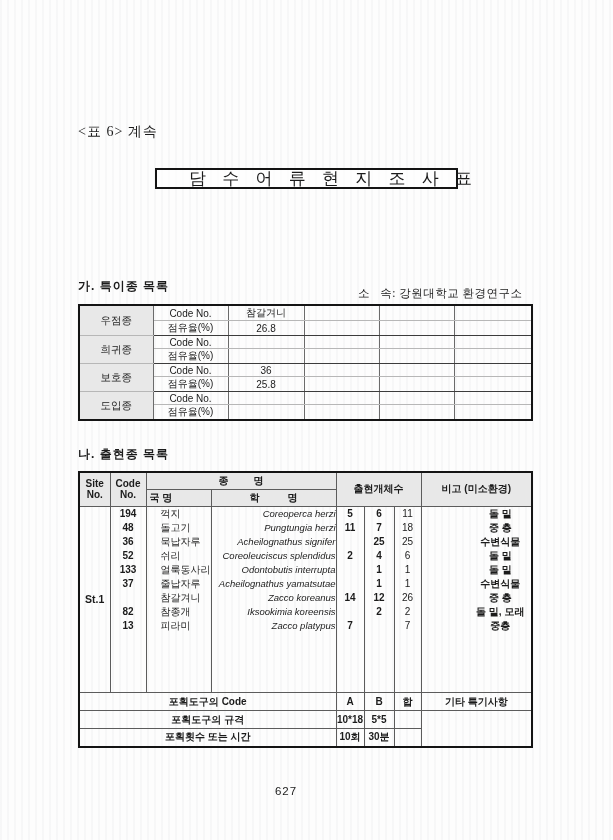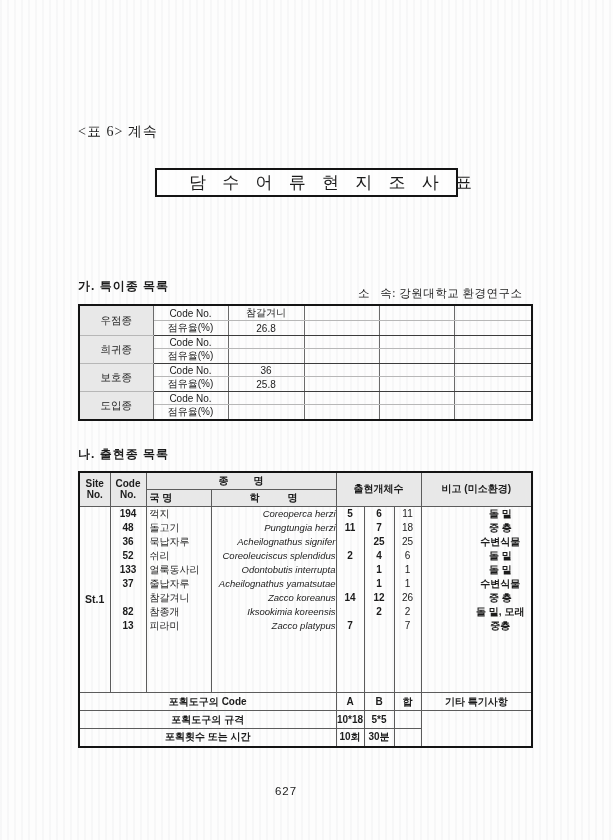--- a/index.html
+++ b/index.html
@@ -14,21 +14,21 @@
     background:#fdfdfd;
     background-image:repeating-linear-gradient(90deg,
       rgba(130,135,145,0.05) 0px, rgba(130,135,145,0.05) 2px,
       rgba(255,255,255,0) 2px, rgba(255,255,255,0) 7px);
   }
   .serif { font-family:"Liberation Serif","DejaVu Serif",serif; }
 
   .caption { position:absolute; left:78px; top:123px; font-size:14px; letter-spacing:1px; }
 
   .title-box {
-    position:absolute; left:155px; top:168px; width:303px; height:29px;
+    position:absolute; left:155px; top:168px; width:303px; height:21px;
     border:2px solid #141414; background:rgba(255,255,255,0.6);
     display:flex; align-items:center; justify-content:center;padding-left:48px;
   }
   .title-box .t {
     font-size:17px; letter-spacing:6px; white-space:pre; padding-left:6px;
   }
 
   .who { position:absolute; left:358px; top:231px; font-size:11.5px; line-height:25px; white-space:pre; letter-spacing:0.5px; }
 
   .sec-head { position:absolute; font-size:12px; font-weight:bold; letter-spacing:1px; }
@@ -44,21 +44,21 @@
   .t1 tr.sub-top td { border-bottom:1px solid #b7b7b7; }
   .t1 tr.sub-bot td { border-bottom:1px solid #3c3c3c; }
   .t1 .cat { background:#e8e8e8; font-size:10.5px; border-bottom:1px solid #3c3c3c; }
 
   
   .t2 { left:78px; top:471px; width:453px; border:2px solid #141414; }
   .t2 td { border:1px solid #5c5c5c; font-size:10px; vertical-align:middle; text-align:center; }
   .t2 .hd { background:#e8e8e8; font-weight:bold; height:17px; }
   .t2 .pre { white-space:pre; }
   .t2 tr.data td { border-top:none; border-bottom:none; height:13px; }
-  .t2 tr.data .kor { text-align:left; padding-left:3px; }
+  .t2 tr.data .kor { text-align:left; padding-left:14px; }
   .t2 tr.data .sci { text-align:right; padding-left:4px; font-style:italic; font-size:9.5px; }
   .t2 tr.data .num { font-weight:bold; }
   .t2 tr.data .rem { font-weight:bold;padding-left:48px; }
   .t2 .site-cell { font-weight:bold; font-size:10.5px; border-bottom:none; }
   .t2 tr.filler td { height:60px; border-top:none; }
   .t2 tr.foot td { height:18px; font-weight:bold; }
 
   .page-num { position:absolute; left:0; top:785px; width:572px; text-align:center; font-size:11.5px; letter-spacing:1px; }
 </style>
 </head>

